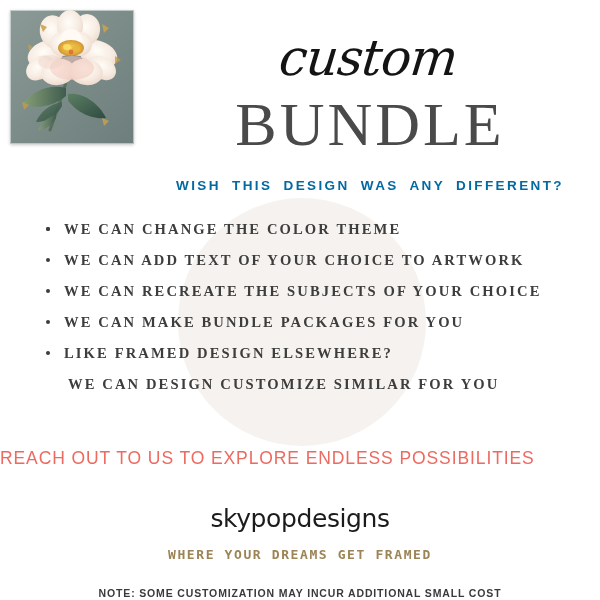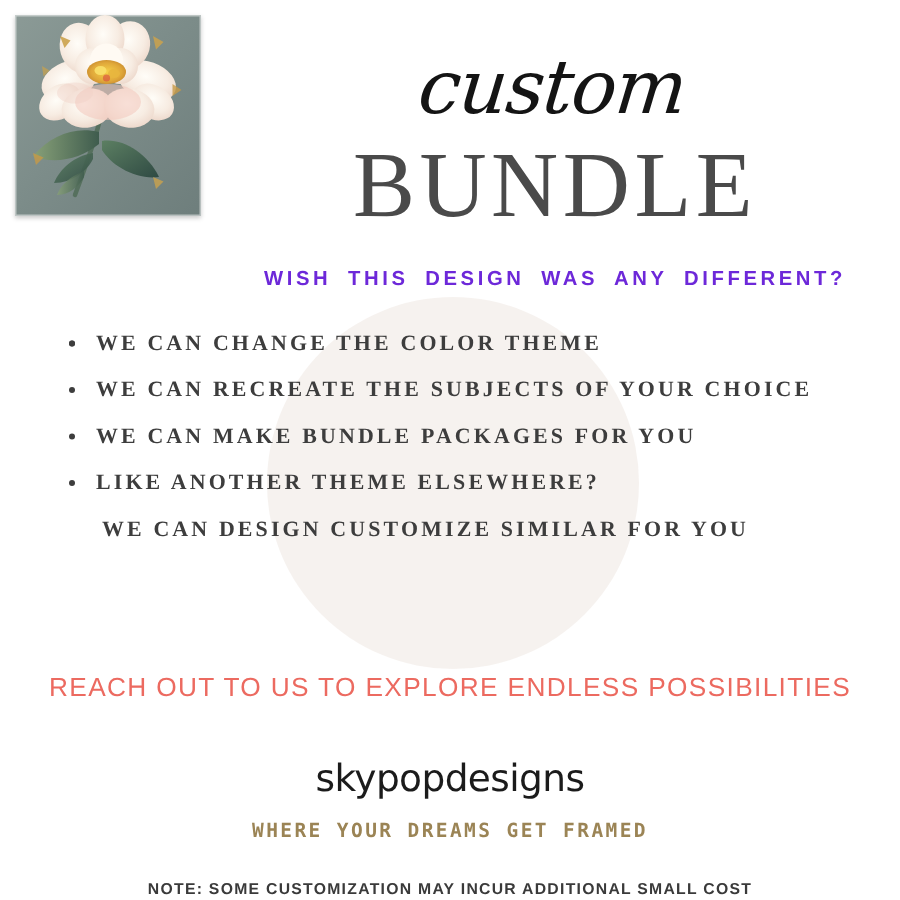--- a/index.html
+++ b/index.html
@@ -78,21 +78,21 @@
     line-height: 1;
     color: #4a4a4a;
     margin: 0;
     padding-top: 10px;
     letter-spacing: 3px;
   }
   .subhead {
     font-family: "Liberation Sans", sans-serif;
     font-weight: 700;
     font-size: 13.5px;
-    color: #6d28d9;
+    color: #0369a1;
     letter-spacing: 2.4px;
     word-spacing: 5px;
     margin: 0;
     padding-top: 23px;
   }
 
   
   .features {
     position: absolute;
     left: 44px;
@@ -128,21 +128,21 @@
     padding-left: 4px;
   }
 
   
   .cta {
     position: absolute;
     left: 0;
     top: 448px;
     width: 600px;
     z-index: 2;
-    text-align: center;
+    text-align: left;
     font-family: "Liberation Sans", sans-serif;
     font-weight: 400;
     font-size: 17.5px;
     color: #ec6a60;
     letter-spacing: 0.9px;
   }
 
   
   .footer {
     position: absolute;
@@ -264,29 +264,33 @@
   <ul class="features">
     <li class="feature">
       <span class="dot"></span>
     </li>
     <li class="feature">
       <span class="dot"></span>
       <span>WE CAN CHANGE THE COLOR THEME</span>
     </li>
     <li class="feature">
       <span class="dot"></span>
+      <span>WE CAN ADD TEXT OF YOUR CHOICE TO ARTWORK</span>
+    </li>
+    <li class="feature">
+      <span class="dot"></span>
       <span>WE CAN RECREATE THE SUBJECTS OF YOUR CHOICE</span>
     </li>
     <li class="feature">
       <span class="dot"></span>
       <span>WE CAN MAKE BUNDLE PACKAGES FOR YOU</span>
     </li>
     <li class="feature">
       <span class="dot"></span>
-      <span>LIKE ANOTHER THEME ELSEWHERE?</span>
+      <span>LIKE FRAMED DESIGN ELSEWHERE?</span>
       <span class="cont">WE CAN DESIGN CUSTOMIZE SIMILAR FOR YOU</span>
     </li>
   </ul>
 
   <div class="cta">REACH OUT TO US TO EXPLORE ENDLESS POSSIBILITIES</div>
 
   <div class="footer">
     <p class="brand">skypopdesigns</p>
     <p class="tagline">WHERE YOUR DREAMS GET FRAMED</p>
     <p class="note">NOTE: SOME CUSTOMIZATION MAY INCUR ADDITIONAL SMALL COST</p>

